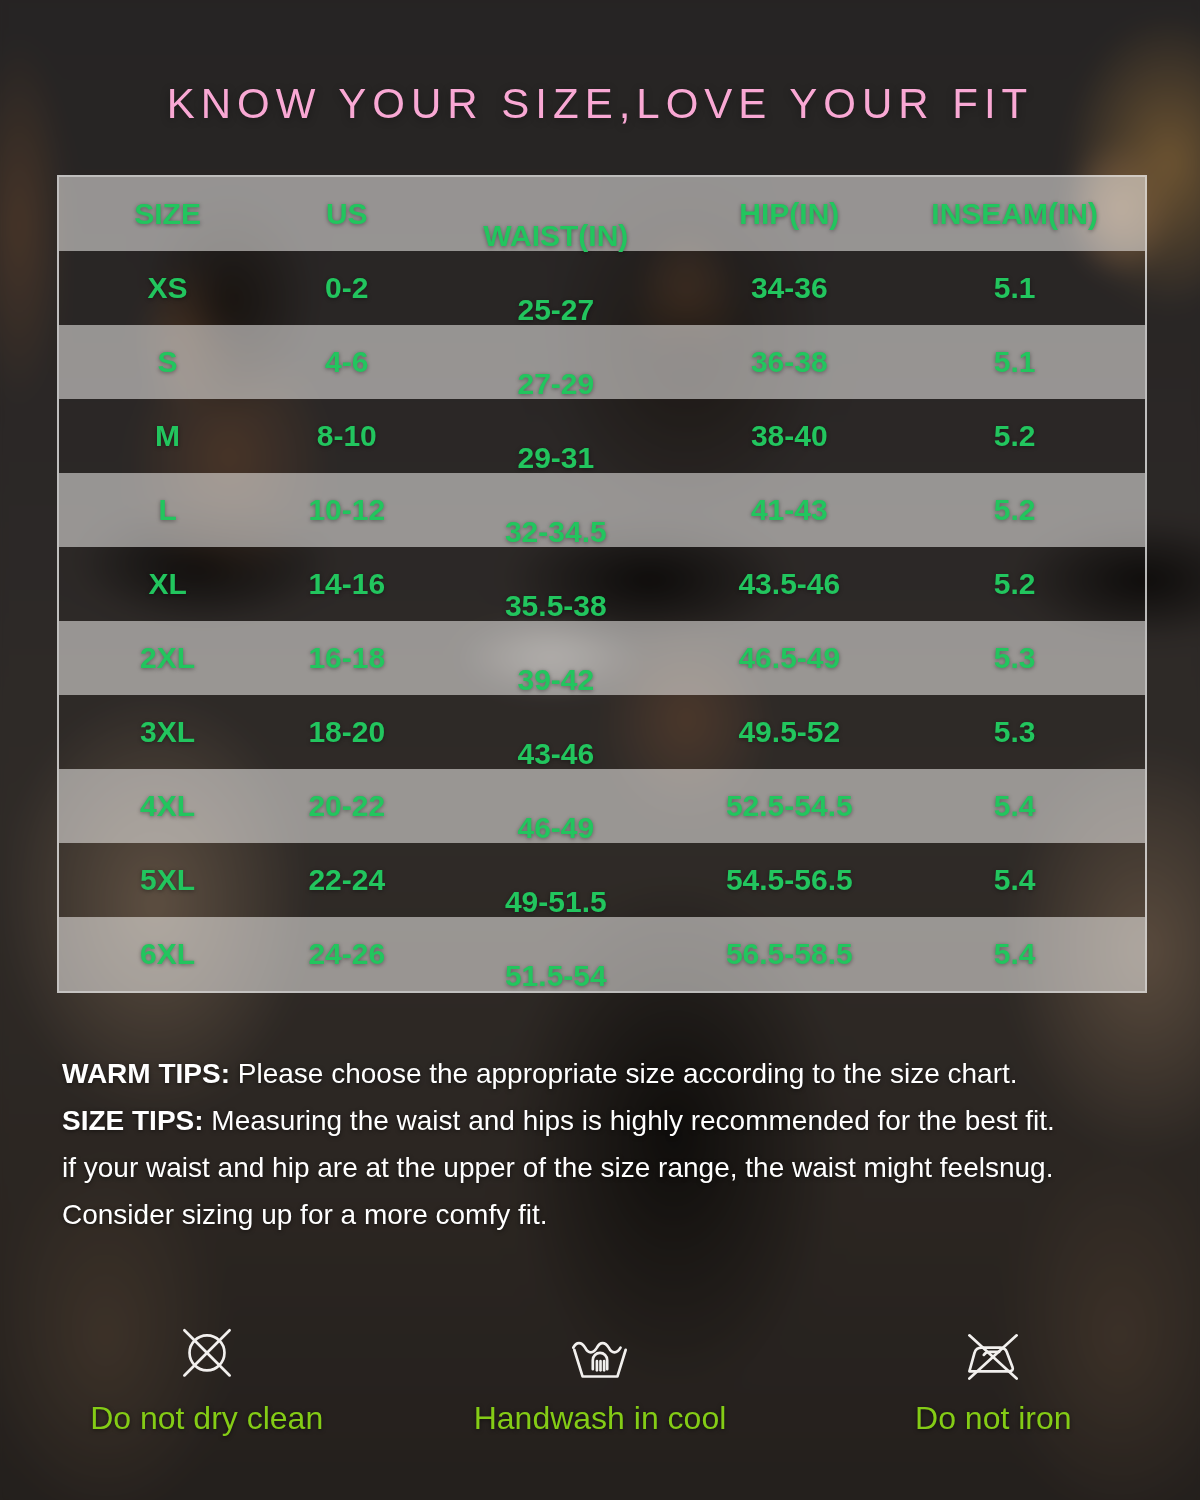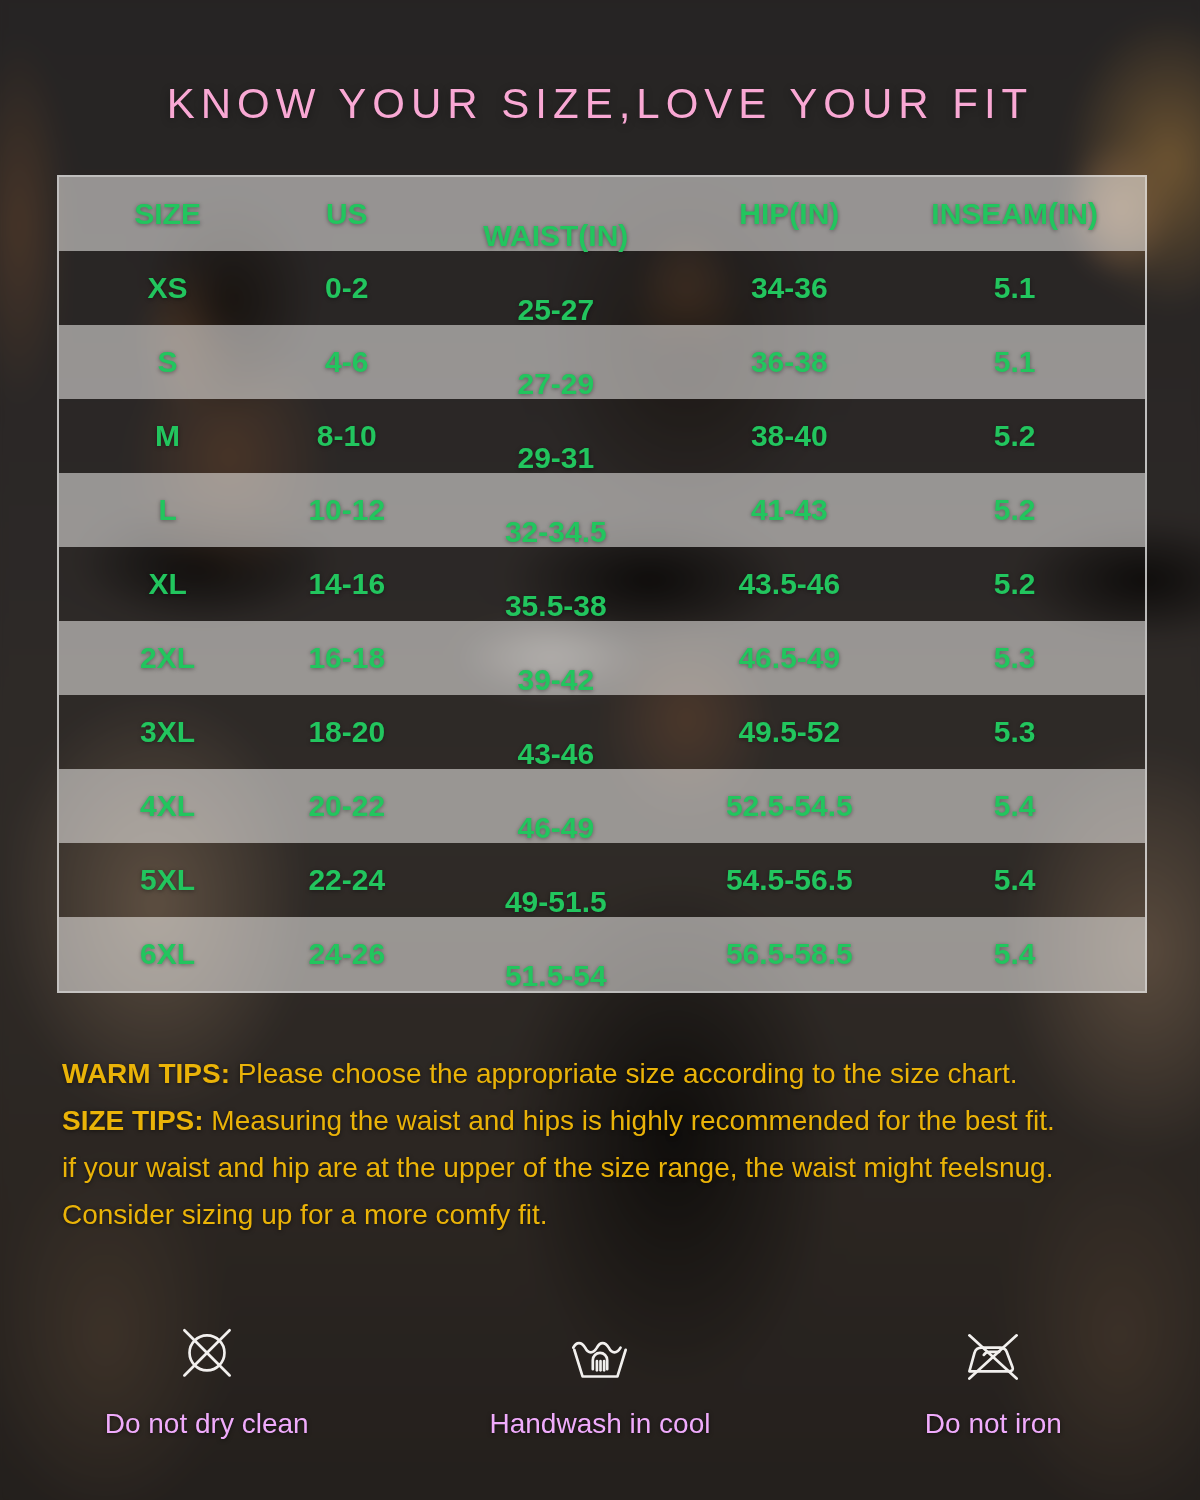--- a/index.html
+++ b/index.html
@@ -53,35 +53,35 @@
   .tcell{
     text-align:center;font-weight:700;font-size:30px;color:#22c55e;
     text-shadow:0 1px 4px rgba(0,0,0,.4);
   }
   .c0{width:20%;}.c1{width:13%;text-align:center;}.c2{width:25.5%;margin-top:43px;}.c3{width:17.5%;}.c4{width:24%;}
   .thead .tcell{font-size:30px;}
 
   
   .tips{
     position:absolute;left:62px;top:1050px;width:1100px;
-    font-size:28px;line-height:47px;color:#eab308;
+    font-size:28px;line-height:47px;color:#ffffff;
     text-shadow:0 1px 4px rgba(0,0,0,.55);
   }
   .tips b{font-weight:700;}
 
   
   .care-row{
     position:absolute;left:0;top:1322px;width:100%;
     display:flex;justify-content:space-between;padding:0 10px;box-sizing:border-box;
   }
   .care-item{flex:1;display:flex;flex-direction:column;align-items:center;}
   .care-item svg{width:74px;height:74px;display:block;}
   .care-item svg *{stroke:#f2f0ee;stroke-width:2.6;fill:none;stroke-linecap:round;stroke-linejoin:round;}
   .care-label{
-    margin-top:12px;font-size:28px;color:#f0abfc;
+    margin-top:4px;font-size:32px;color:#84cc16;
     text-shadow:0 1px 4px rgba(0,0,0,.55);white-space:nowrap;
   }
 </style>
 </head>
 <body>
 
 <div class="page">
   <div class="photo"></div>
   <div class="shade"></div>
 

